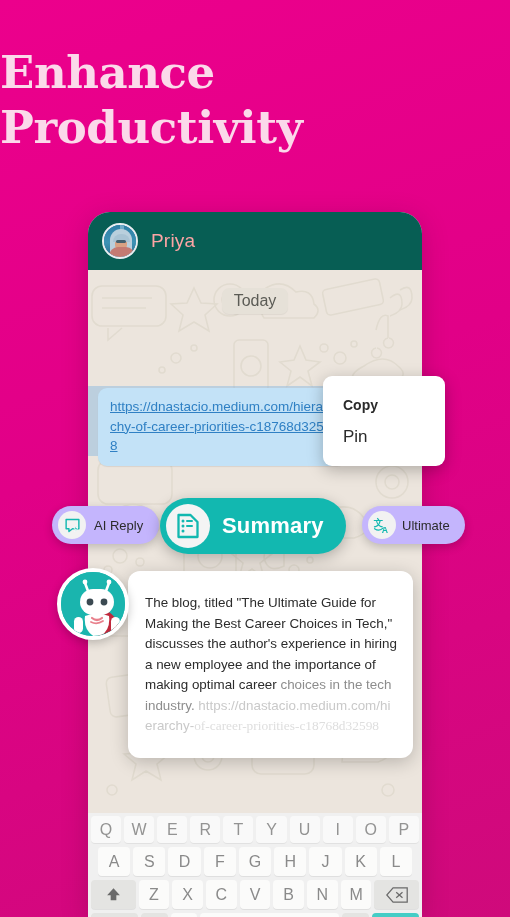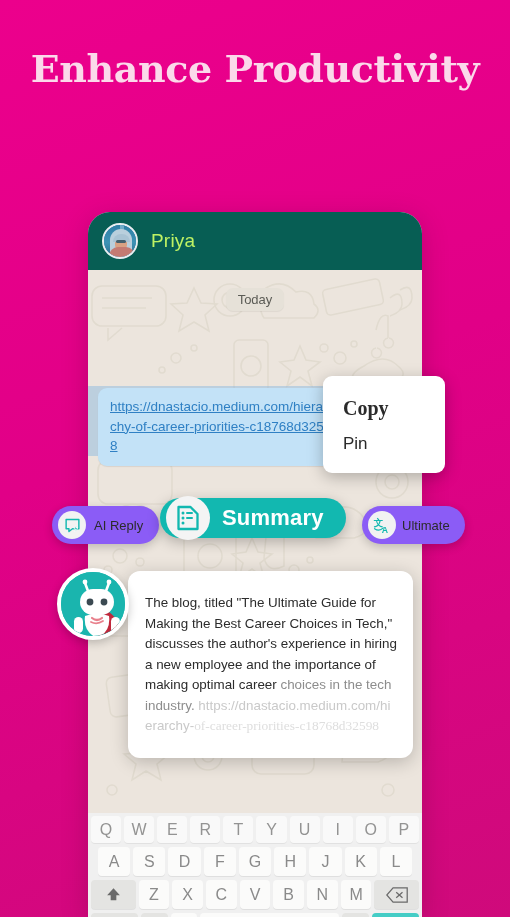--- a/index.html
+++ b/index.html
@@ -6,24 +6,23 @@
   html,body { width:510px; height:917px; overflow:hidden; }
   body {
     font-family:"Liberation Sans", sans-serif;
     background:linear-gradient(160deg,#ec008c 0%,#e10087 45%,#cf0a7b 100%);
     position:relative;
   }
 
   
   .headline {
     position:absolute; left:0; top:46px; width:510px;
-    text-align:center;
     font-family:"DejaVu Serif", serif;
     font-weight:700;
-    font-size:38px;
+    font-size:45px;
     line-height:1.22;
     letter-spacing:-0.4px;
     color:#fbd9ea;
   }
   .headline .l2 { display:block; }
 
   
   .phone {
     position:absolute; left:88px; top:212px;
     width:334px; height:705px;
@@ -50,34 +49,34 @@
   .avatar .av-hood { position:absolute; left:6px; top:4px; width:22px; height:28px;
     background:#b9cfdd; border-radius:11px 11px 5px 5px; }
   .avatar .av-face { position:absolute; left:11px; top:12px; width:12px; height:14px;
     background:#d8a183; border-radius:5px 5px 6px 6px; }
   .avatar .av-hair { position:absolute; left:9px; top:9px; width:17px; height:8px;
     background:#a9c3d4; border-radius:9px 9px 0 0; }
   .avatar .av-glass { position:absolute; left:12px; top:15px; width:10px; height:3px;
     background:#43606e; border-radius:2px; }
   .avatar .av-body { position:absolute; left:5px; bottom:0; width:26px; height:10px;
     background:#c47a72; border-radius:9px 9px 0 0; }
-  .chat-title { color:#bef264; font-size:19px; letter-spacing:.2px; }
+  .chat-title { color:#fca5a5; font-size:19px; letter-spacing:.2px; }
 
   
   .chat-body {
     position:relative; height:543px;
     background:#ece5dd;
     overflow:hidden;
   }
   .doodles { position:absolute; inset:0; opacity:.55; }
 
   .daychip-wrap { position:absolute; top:18px; left:0; width:100%; text-align:center; }
   .daychip {
     display:inline-block; background:#e6e1d8; color:#5b5b55;
-    font-size:13px; padding:4px 12px; border-radius:7px;
+    font-size:16px; padding:4px 12px; border-radius:7px;
     box-shadow:0 1px 1px rgba(0,0,0,.06);
   }
 
   
   .sel-band {
     position:absolute; left:0; top:116px; width:100%; height:70px;
     background:rgba(130,180,225,.45);
   }
   .bubble {
     position:absolute; left:10px; top:118px; width:248px;
@@ -91,38 +90,38 @@
   }
 
   
   .ctx-menu {
     position:absolute; left:323px; top:376px; width:122px;
     background:#fff; border-radius:9px;
     box-shadow:0 4px 16px rgba(0,0,0,.26);
     padding:14px 0 12px 0; z-index:40;
   }
   .ctx-item { padding:7px 20px; font-size:17px; color:#2a2a2a; }
-  .ctx-item.bold { font-weight:700; font-size:20px;font-family:Liberation Serif, serif; }
+  .ctx-item.bold { font-weight:700; font-size:14px; }
 
   
   .pills { position:absolute; left:0; top:498px; width:510px; height:60px; z-index:30; }
   .pill {
     position:absolute; display:flex; align-items:center;
-    background:#8b5cf6; border-radius:30px;
+    background:#c4b5fd; border-radius:30px;
     box-shadow:0 3px 10px rgba(0,0,0,.2);
   }
   .pill-ai { left:52px; top:8px; height:38px; padding:0 16px 0 6px; gap:8px; }
   .pill-tr { left:362px; top:8px; height:38px; padding:0 15px 0 6px; gap:6px; }
   .pill-label { font-size:13px; color:#2b2b2b; }
   .pill-ico-bg {
     width:28px; height:28px; border-radius:50%;
     background:#f2f2f2; display:flex; align-items:center; justify-content:center; flex:none;
   }
   .pill-sum {
-    left:160px; top:0; height:40px; background:#12b8b0;
+    left:160px; top:0; height:56px; background:#12b8b0;
     border-radius:32px; padding:0 22px 0 6px; gap:12px;
     box-shadow:0 4px 14px rgba(0,0,0,.25);
   }
   .sum-ico-bg { width:44px; height:44px; border-radius:50%; background:#f4f4f4;
     display:flex; align-items:center; justify-content:center; flex:none; }
   .sum-label { font-size:22px; font-weight:700; color:#fff; letter-spacing:.2px; }
 
   
   .sum-card {
     position:absolute; left:128px; top:571px; width:285px;

